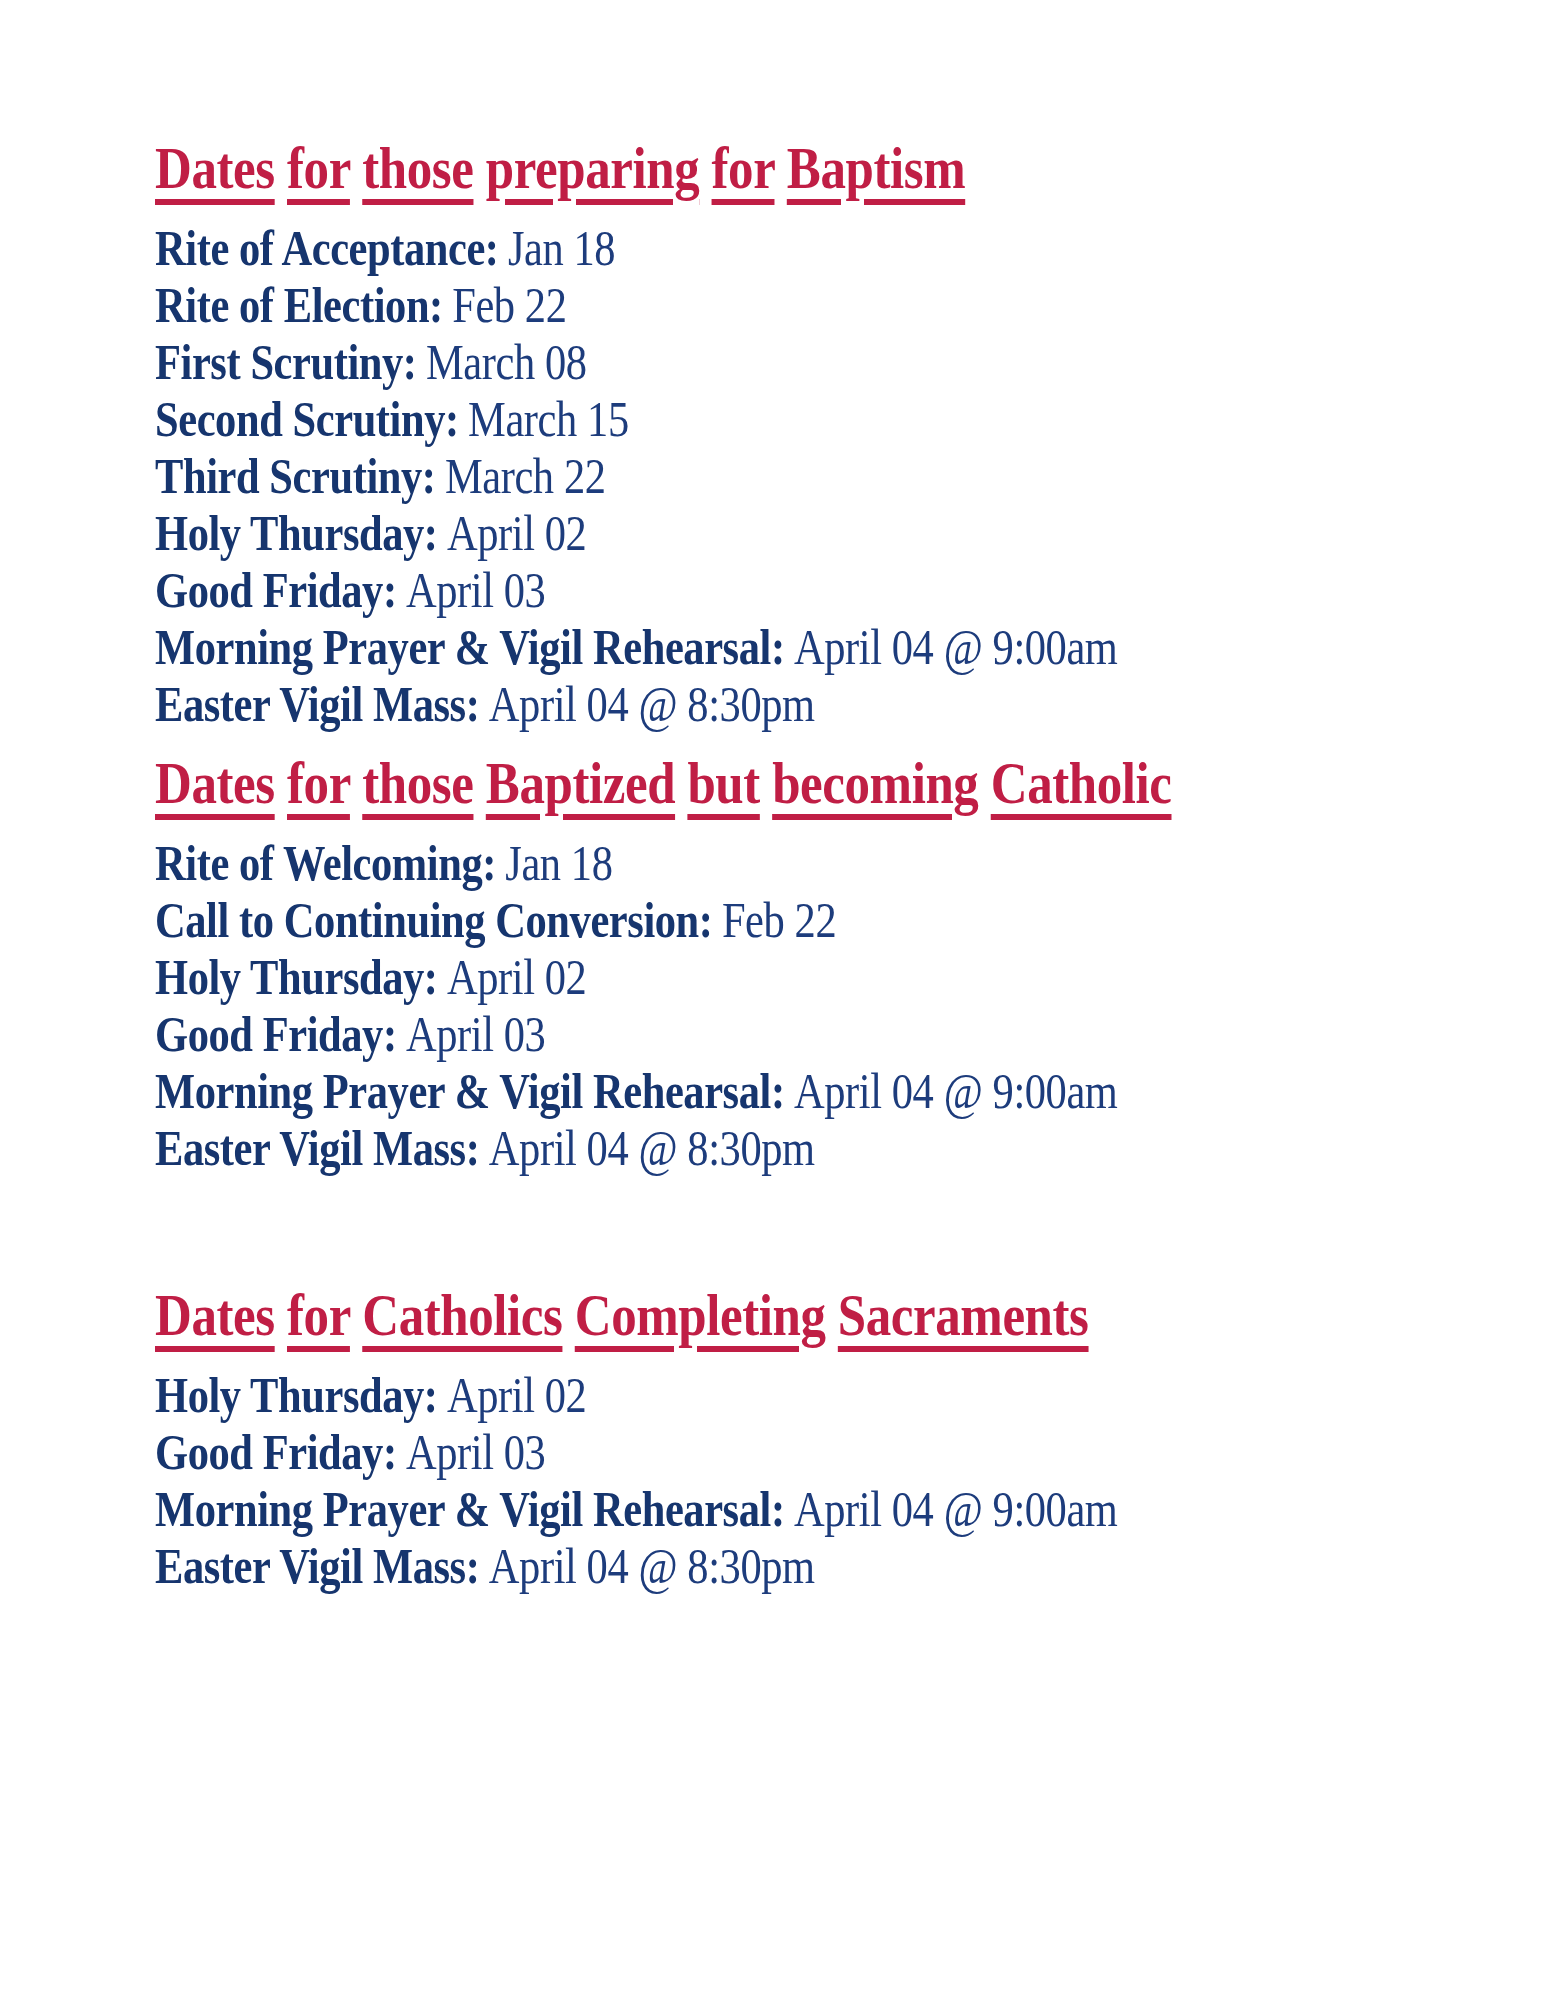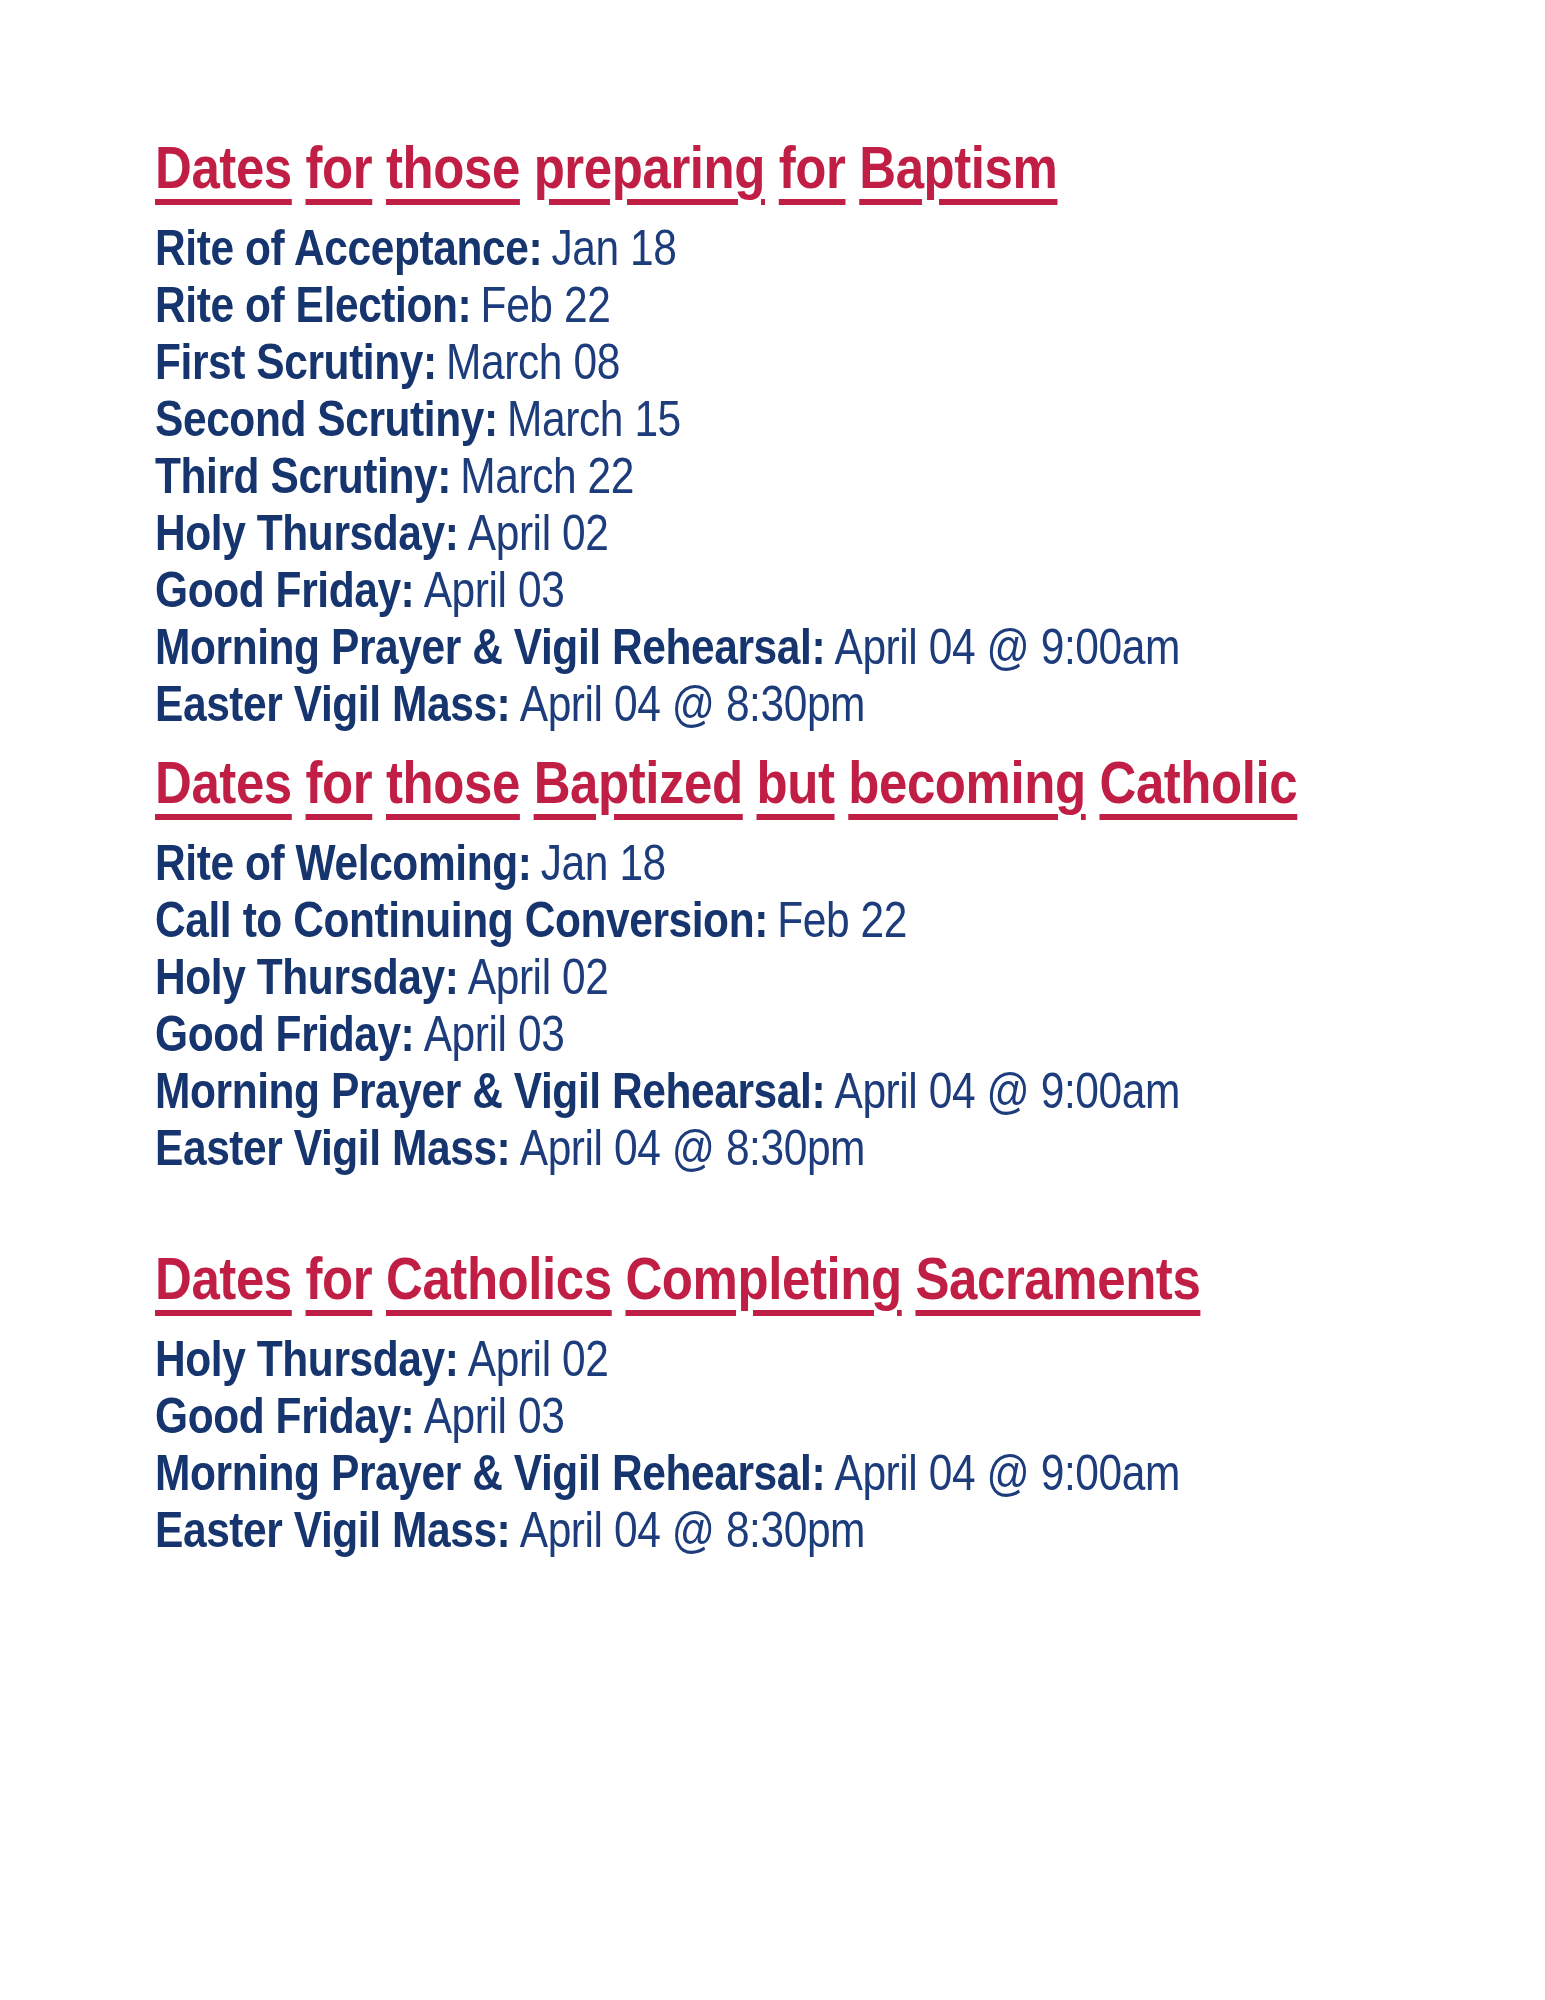--- a/index.html
+++ b/index.html
@@ -6,31 +6,31 @@
     margin: 0;
     padding: 0;
     background: #ffffff;
   }
   .page {
     position: relative;
     width: 1545px;
     height: 2000px;
     background: #ffffff;
     overflow: hidden;
-    font-family: Liberation Sans, sans-serif;
+    font-family: Liberation Serif, serif;
   }
   .content {
     position: absolute;
     top: 128px;
     left: 155px;
     right: 60px;
   }
   .section { margin: 0; padding: 0; }
   .section + .section { margin-top: 10px; }
-  .section:nth-child(3) { margin-top: 62px; }
+  .section:nth-child(3) { margin-top: 98px; }
   .heading {
     margin: 0 0 12px 0;
     font-size: 60px;
     line-height: 80px;
     font-weight: bold;
     color: var(--heading-color, #C01E45);
     transform: scaleX(0.85);
     transform-origin: left center;
     white-space: nowrap;
     letter-spacing: -0.5px;

